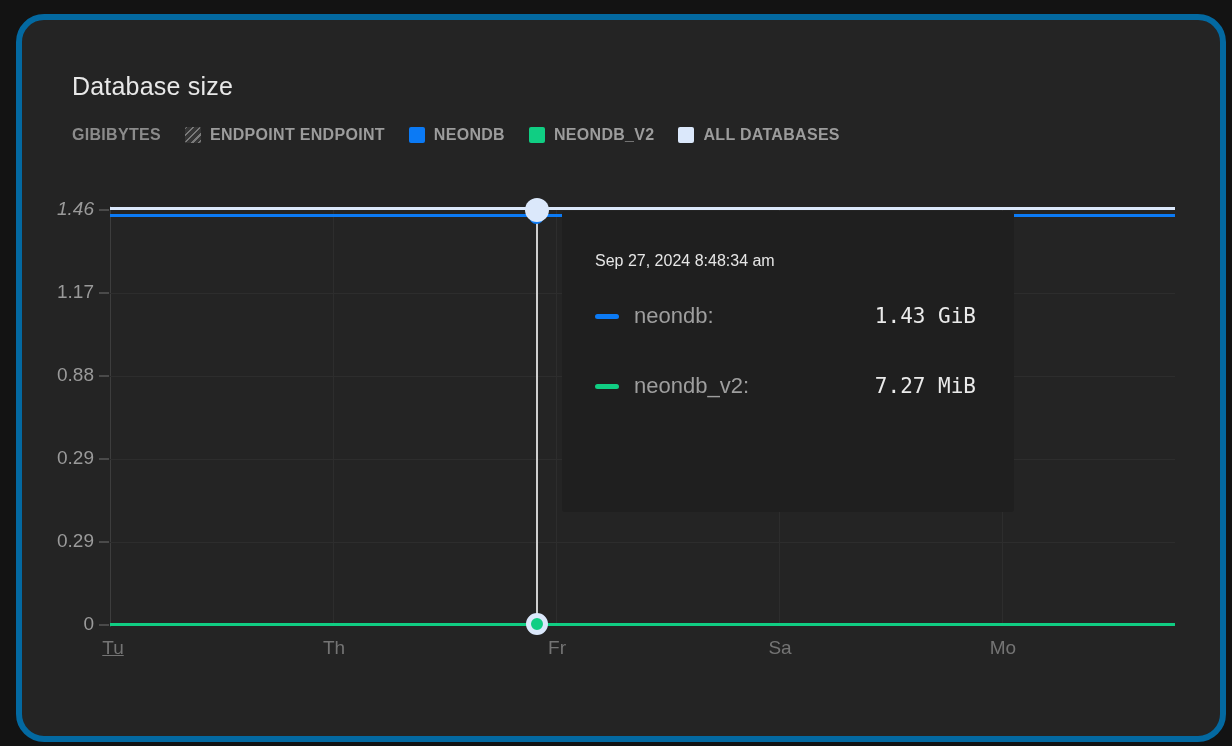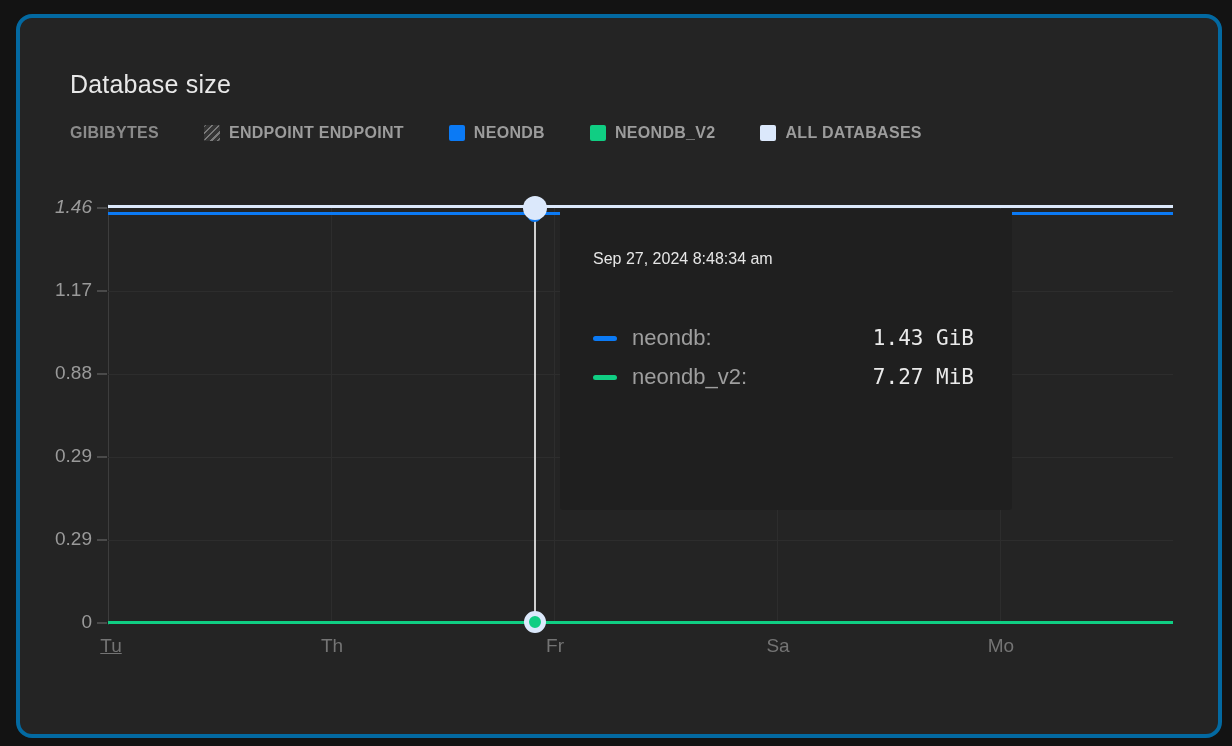--- a/index.html
+++ b/index.html
@@ -1,22 +1,22 @@
 <!DOCTYPE html>
 <html><head>
 <meta charset="utf-8">
 <style>
   html,body{margin:0;padding:0;background:#131313;width:1232px;height:746px;
     font-family:"Liberation Sans",sans-serif;-webkit-font-smoothing:antialiased;}
   .abs{position:absolute;}
   #panel{position:absolute;left:16px;top:14px;width:1198px;height:716px;
-    background:#242424;border:4px solid #0369a1;border-radius:16px;overflow:hidden;}
+    background:#242424;border:6px solid #0369a1;border-radius:28px;overflow:hidden;}
   
   .title{left:50px;top:52px;font-size:25px;font-weight:500;color:#e8e8e8;letter-spacing:.2px;}
-  .legend{left:50px;top:104px;display:flex;align-items:center;gap:45px;height:22px;}
+  .legend{left:50px;top:104px;display:flex;align-items:center;gap:24px;height:22px;}
   .legend-item{display:flex;align-items:center;gap:9px;cursor:default;}
   .legend-label{font-size:16px;font-weight:700;letter-spacing:.3px;color:#9c9c9c;}
   .unit-label{color:#8b8b8b;}
   .sq{width:16px;height:16px;border-radius:2px;flex:0 0 auto;}
   .sq-stripes{background:repeating-linear-gradient(135deg,#7a7a7a 0 2px,#343434 2px 5px);}
   .sq-blue{background:#0b7af5;}
   .sq-green{background:#10ce83;}
   .sq-pale{background:#dbe8fb;}
   
   .ytick{width:72px;text-align:right;font-size:19px;color:#9a9a9a;}
@@ -34,21 +34,21 @@
   .cursor{left:514px;top:189px;width:2px;height:416px;background:#cfcfcf;z-index:3;}
   .marker{border-radius:50%;}
   .marker-blue{left:507px;top:189px;width:15px;height:15px;background:#0b7af5;z-index:3;}
   .marker-pale{left:503px;top:178px;width:24px;height:24px;background:#dbe8fb;z-index:4;}
   .marker-green{left:504px;top:593px;width:12px;height:12px;background:#10ce83;
     border:5px solid #dbe8fb;z-index:4;}
   
   .tooltip{left:540px;top:191px;width:452px;height:301px;background:#1f1f1f;
     border-radius:3px;z-index:5;box-sizing:border-box;padding:34px 38px 0 33px;}
   .tt-head{font-size:16px;color:#e6e6e6;line-height:32px;}
-  .tt-rows{margin-top:48px;display:flex;flex-direction:column;gap:9px;}
+  .tt-rows{margin-top:24px;display:flex;flex-direction:column;gap:40px;}
   .tt-row{display:flex;align-items:center;height:30px;}
   .dash{width:24px;height:5px;border-radius:3px;flex:0 0 auto;margin-right:15px;}
   .dash-blue{background:#0b7af5;}
   .dash-green{background:#10ce83;}
   .dash-pale{background:#dbe8fb;}
   .tt-label{font-size:22px;color:#9e9e9e;flex:1 1 auto;}
   .tt-value{font-family:"DejaVu Sans Mono",monospace;font-size:21px;color:#eaeaea;}
 </style>
 </head>
 <body>

